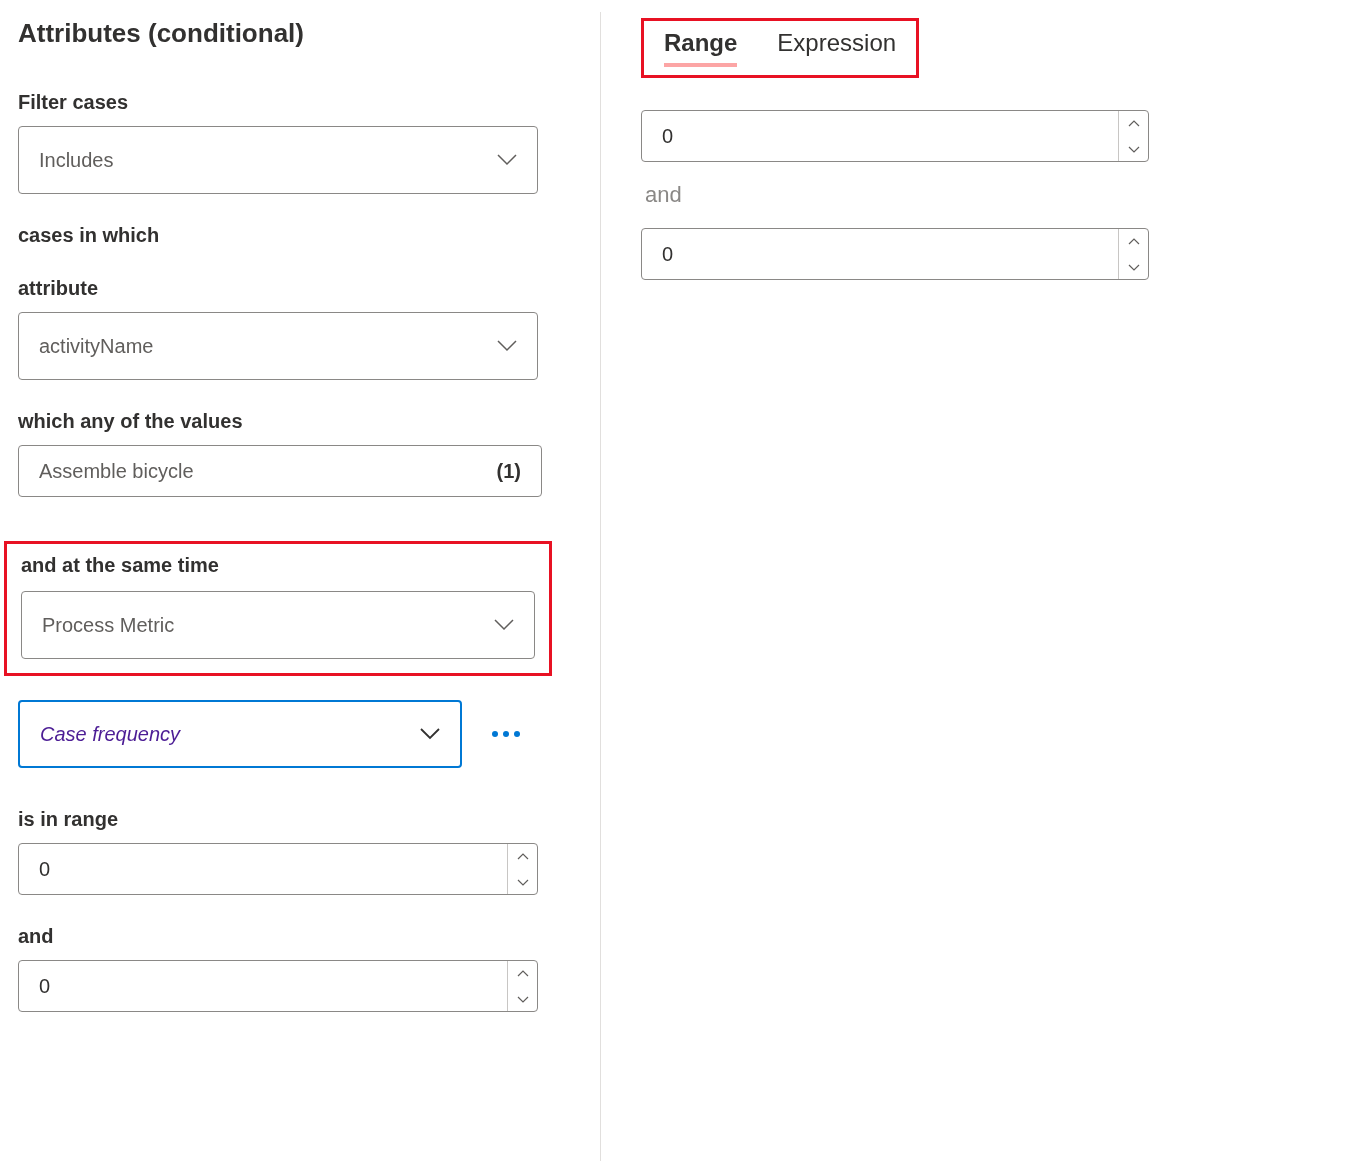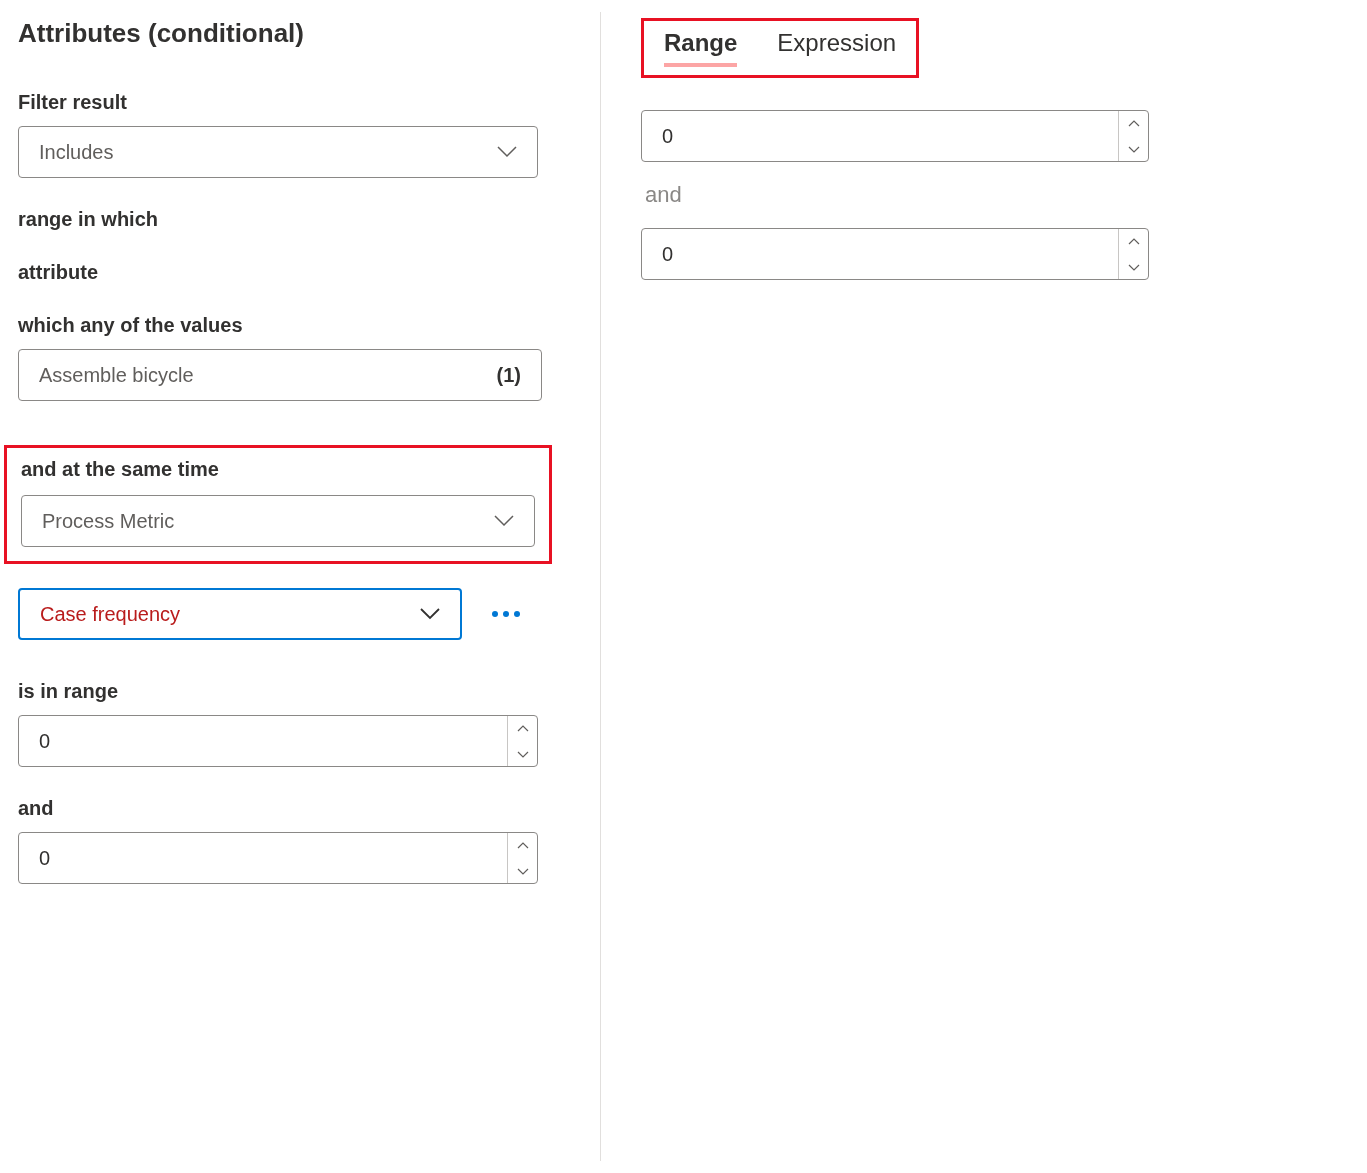--- a/index.html
+++ b/index.html
@@ -48,40 +48,41 @@
       font-weight: 600;
       margin: 20px 0 0 0;
       color: #323130;
       display: block;
     }
     .field-block {
       margin-bottom: 30px;
     }
     .select-box {
       width: 520px;
-      height: 52px;
+      height: 68px;
       border: 1px solid #8a8886;
       border-radius: 4px;
       display: flex;
       align-items: center;
       justify-content: space-between;
       padding: 0 20px;
       cursor: pointer;
       background: #fff;
     }
     .select-box .value {
       font-size: 20px;
       color: #605e5c;
     }
     .select-box.blue {
       border: 2px solid #0078d4;
       width: 444px;
     }
     .select-box.blue .value {
-      color: #b91c1c;
+      color: #4c1d95;
+      font-style: italic;
     }
     .row-with-more {
       display: flex;
       align-items: center;
       gap: 30px;
     }
     .chevron-down-icon svg {
       display:block;
     }
     .multi-value-box {
@@ -207,35 +208,43 @@
   </style>
 </head>
 <body>
 
 <div class="container">
   <div class="left-panel">
 
     <h1 class="page-title">Attributes (conditional)</h1>
 
     <div class="field-block">
-      <span class="label">Filter result</span>
+      <span class="label">Filter cases</span>
       <div class="select-box">
         <span class="value">Includes</span>
         <span class="chevron-down-icon">
           <svg width="20" height="12" viewBox="0 0 20 12">
               <path d="M1 1 L10 10 L19 1" stroke="#605e5c" stroke-width="1.5" fill="none"></path>
             </svg>
         </span>
       </div>
     </div>
 
-    <span class="label-sub gap-30" style="display:block;">range in which</span>
+    <span class="label-sub gap-30" style="display:block;">cases in which</span>
 
     <div class="field-block" style="margin-top:20px;">
       <span class="label">attribute</span>
+      <div class="select-box">
+        <span class="value">activityName</span>
+        <span class="chevron-down-icon">
+          <svg width="20" height="12" viewBox="0 0 20 12">
+              <path d="M1 1 L10 10 L19 1" stroke="#605e5c" stroke-width="1.5" fill="none"></path>
+            </svg>
+        </span>
+      </div>
     </div>
 
     <div class="field-block gap-44">
       <span class="label">which any of the values</span>
       <div class="multi-value-box">
         <span class="value">Assemble bicycle</span>
         <span class="count">(1)</span>
       </div>
     </div>
 

